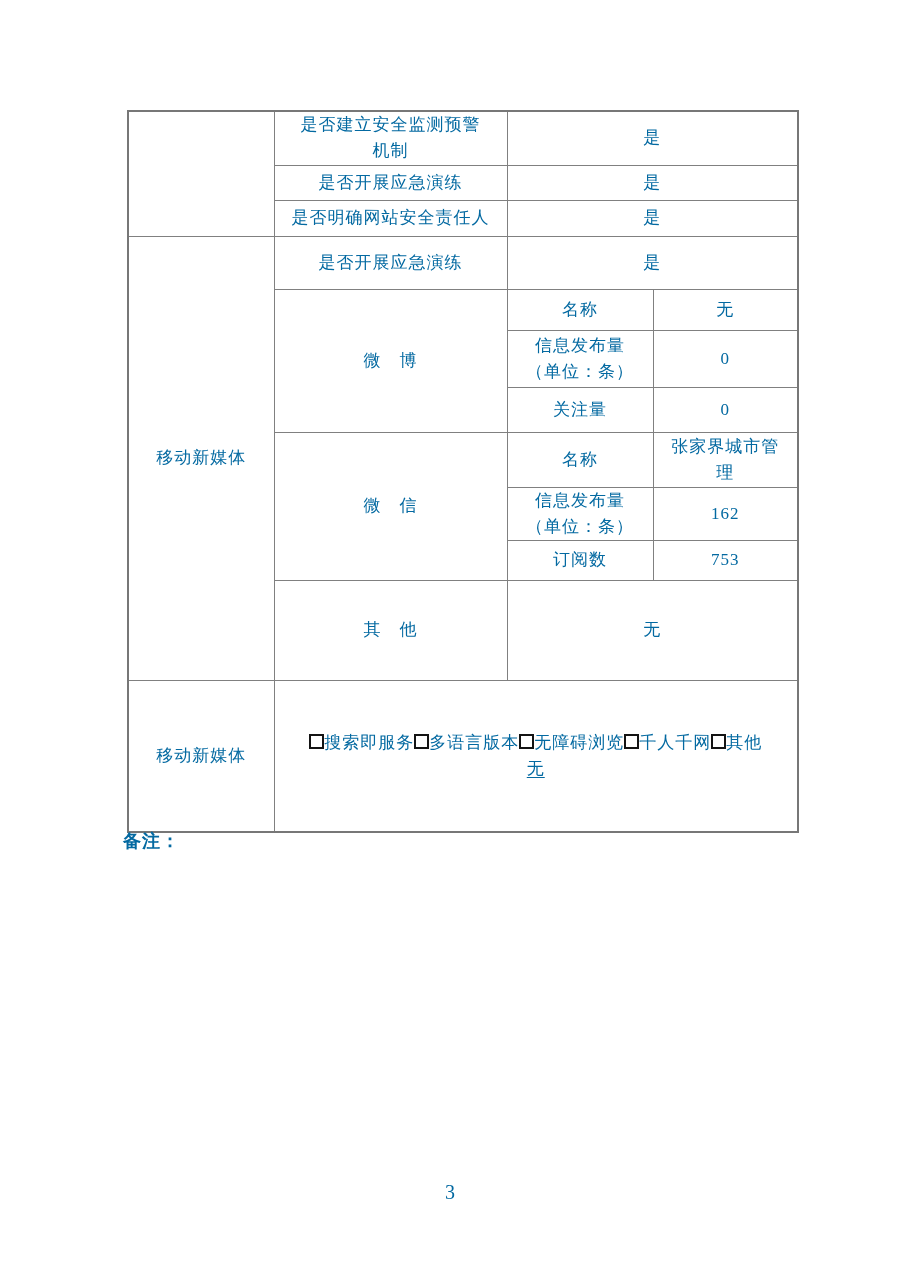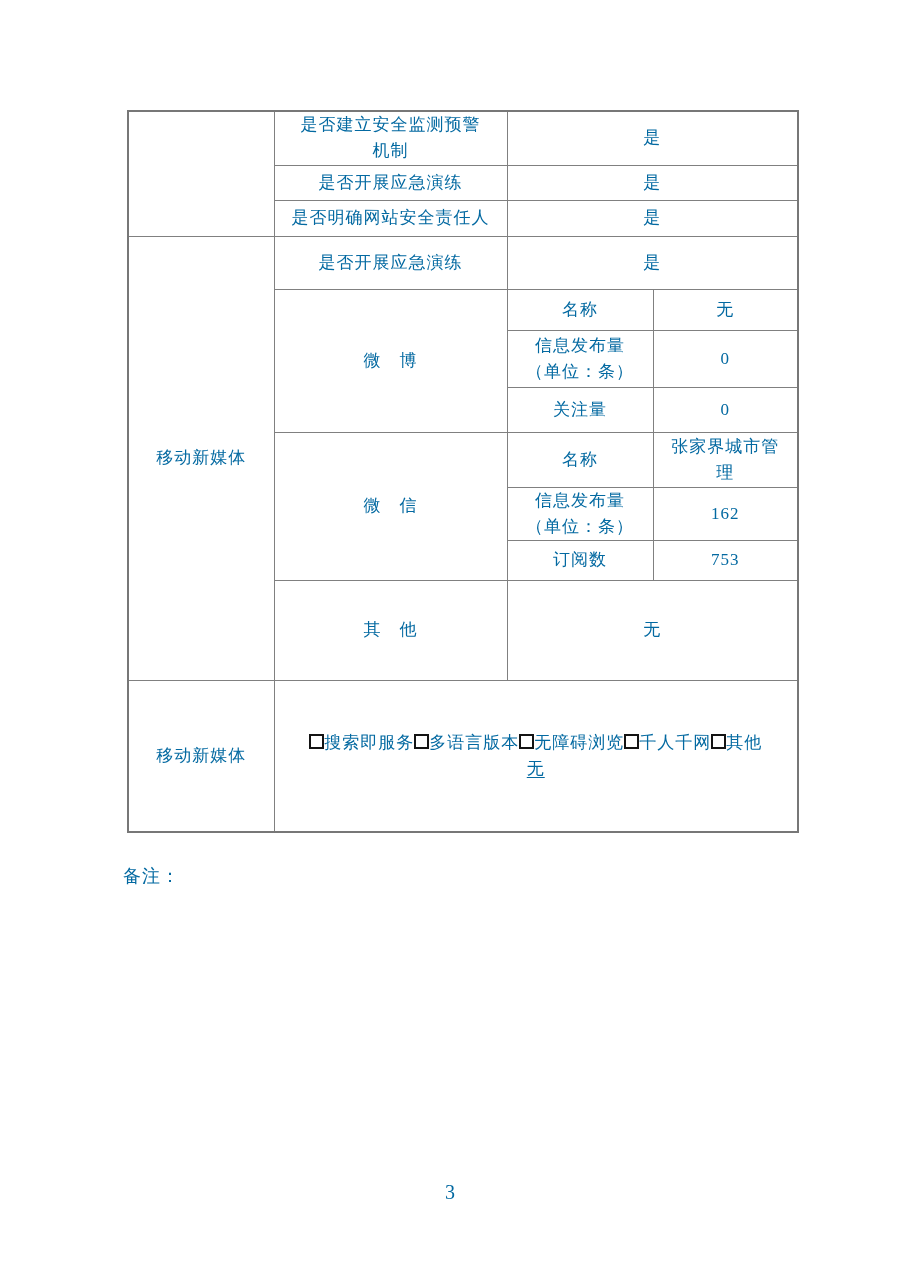--- a/index.html
+++ b/index.html
@@ -48,23 +48,23 @@
     width: 15px;
     height: 15px;
     border: 2px solid #141414;
     background: #ffffff;
     vertical-align: -1px;
   }
   .ul { text-decoration: underline; text-underline-offset: 3px; }
   .notes {
     position: absolute;
     left: 123px;
-    top: 864px;
+    top: 829px;
     font-size: 18px;
-    font-weight: normal;
+    font-weight: bold;
     letter-spacing: 1px;
     text-align: right;
   }
   .pageno {
     position: absolute;
     left: 0;
     right: 0;
     top: 1181px;
     text-align: center;
     font-size: 20px;

